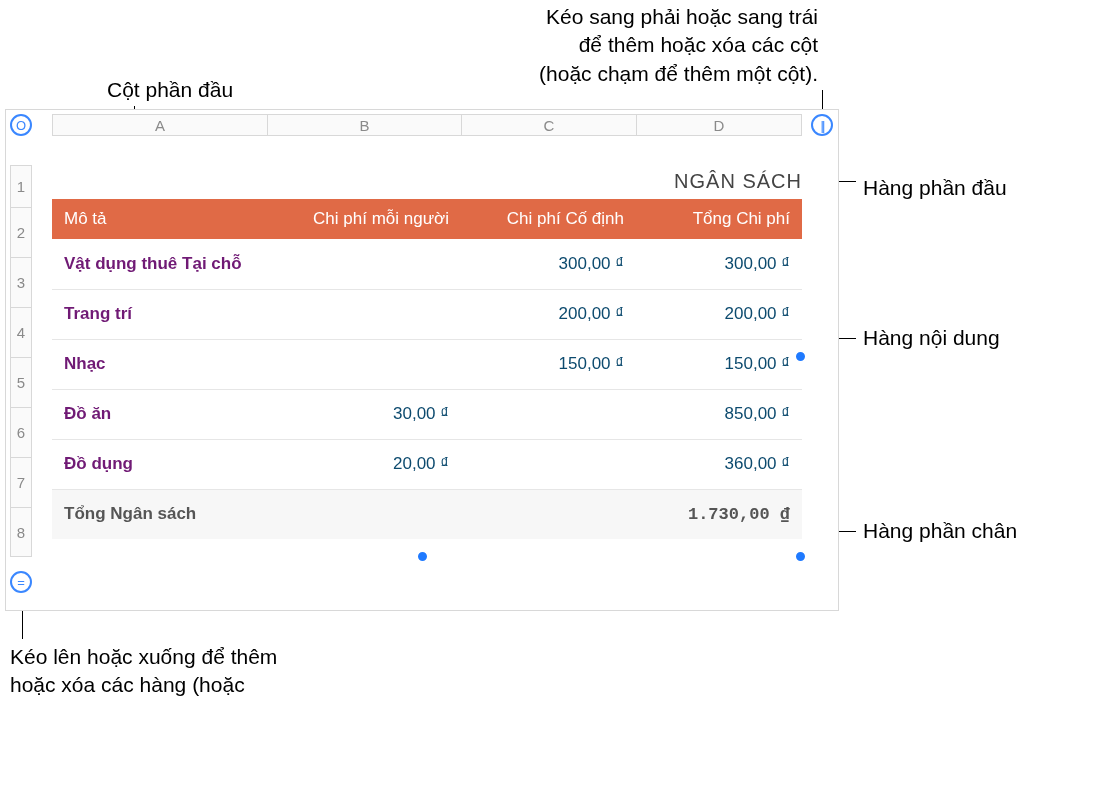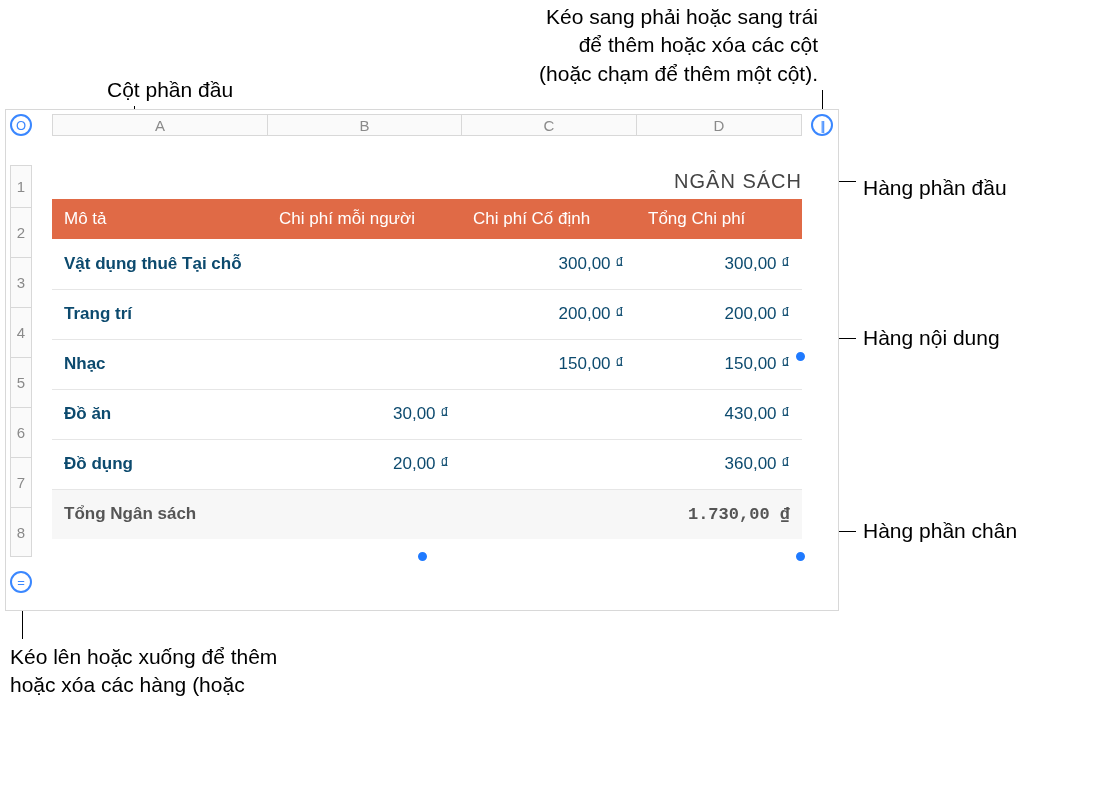--- a/index.html
+++ b/index.html
@@ -113,28 +113,28 @@
     background: #e06a46;
     color: #fff;
   }
   thead th {
     font-weight: 500;
     font-size: 17px;
     text-align: left;
     padding: 10px 12px;
     height: 40px;
   }
-  thead th.num { }
+  thead th.num { text-align: right; }
   tbody td {
     border-bottom: 1px solid #e6e6e6;
     font-size: 17px;
     padding: 0 12px;
     height: 50px;
   }
-  tbody td.desc { color: #0c4a6e; font-weight: 600; }
+  tbody td.desc { color: #701a75; font-weight: 600; }
   tbody td.num { text-align: right; color: #0c4a6e; }
   tfoot td {
     font-size: 17px;
     padding: 8px 12px;
     height: 50px;
     border-top: 1px solid #ccc;
     background: #f7f7f7;
   }
   tfoot td.desc { color: #555; font-weight: 600; }
   tfoot td.num { text-align: right; color: #555; font-weight: 600; font-family: Liberation Mono, monospace; }
@@ -236,21 +236,21 @@
         <tr>
           <td class="desc">Nhạc</td>
           <td class="num"></td>
           <td class="num">150,00 ₫</td>
           <td class="num">150,00 ₫</td>
         </tr>
         <tr>
           <td class="desc">Đồ ăn</td>
           <td class="num">30,00 ₫</td>
           <td class="num"></td>
-          <td class="num">430,00 ₫</td>
+          <td class="num">850,00 ₫</td>
         </tr>
         <tr>
           <td class="desc">Đồ dụng</td>
           <td class="num">20,00 ₫</td>
           <td class="num"></td>
           <td class="num">360,00 ₫</td>
         </tr>
       </tbody>
       <tfoot>
         <tr>

